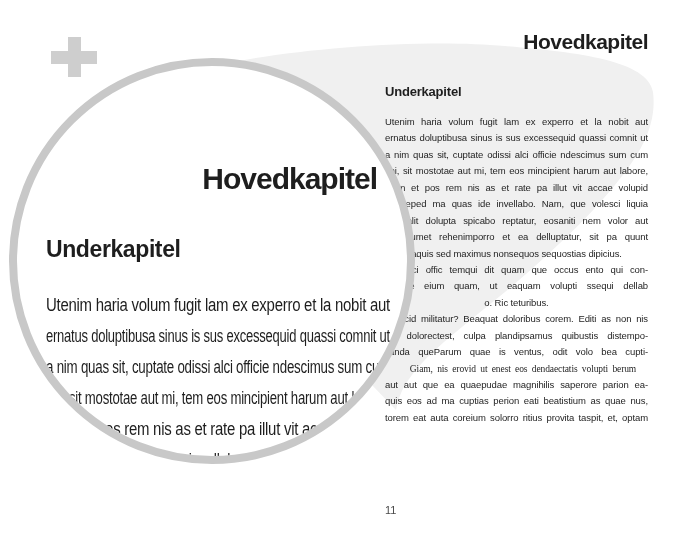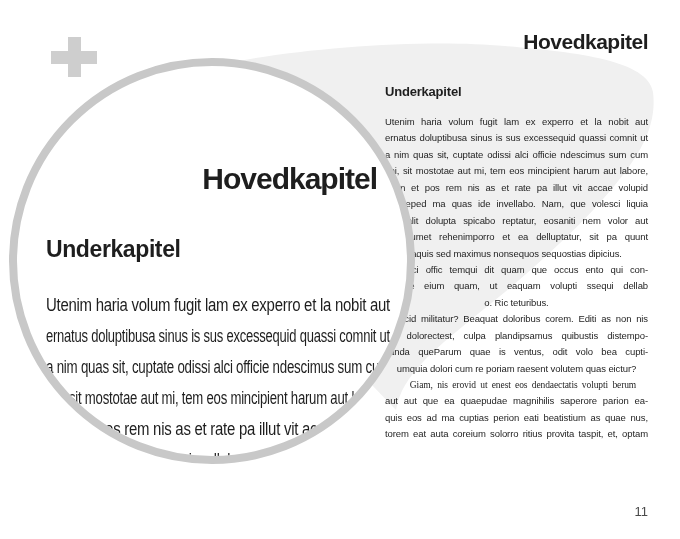--- a/index.html
+++ b/index.html
@@ -11,22 +11,22 @@
   .plus{position:absolute;left:51px;top:37px;width:46px;height:40px;z-index:1;}
   .plus .h{position:absolute;left:0;top:14px;width:46px;height:13px;background:var(--plus,#cecece);}
   .plus .v{position:absolute;left:16.5px;top:0;width:13px;height:40px;background:var(--plus,#cecece);}
   
   .page{position:absolute;left:385px;top:0;width:263px;height:539px;z-index:2;}
   .chapter{position:absolute;top:30px;left:0;width:100%;text-align:right;
            font-size:21px;font-weight:700;letter-spacing:-0.5px;line-height:24px;}
   .section{position:absolute;top:84px;left:0;width:100%;text-align:left;
            font-size:13px;font-weight:700;letter-spacing:-0.2px;}
   .bodytext{position:absolute;top:114px;left:0;width:263px;}
-  .pagenum{position:absolute;top:504px;left:0;width:100%;text-align:right;
-           font-size:13px;color:#4a4a4a;}
+  .pagenum{position:absolute;top:504px;left:0;width:100%;text-align:left;
+           font-size:11px;color:#4a4a4a;}
   
   .line{position:relative;overflow:visible;text-align:center;}
   .line .t{display:inline-block;white-space:nowrap;}
   .line.pg{height:16.45px;font-size:9.5px;letter-spacing:-0.1px;line-height:16.45px;}
   .line.pg.indent{padding-left:13px;}
   .line.mg{height:31px;font-size:17.5px;letter-spacing:-0.3px;line-height:31px;}
   
   .lens{position:absolute;left:9px;top:58px;width:390px;height:390px;background:#fff;
         border:8px solid var(--ring,#c8c8c8);border-radius:50%;overflow:hidden;z-index:3;}
   .lens-inner{position:absolute;left:0;top:0;width:390px;height:390px;}
@@ -70,21 +70,20 @@
         <div class="line pg"><span class="t" style="word-spacing: 3.60547px;">doloreped ma quas ide invellabo. Nam, que volesci liquia</span></div>
         <div class="line pg"><span class="t" style="word-spacing: 4.60742px;">cus alit dolupta spicabo reptatur, eosaniti nem volor aut</span></div>
         <div class="line pg"><span class="t" style="word-spacing: 5.36133px;">qui eumet rehenimporro et ea delluptatur, sit pa quunt</span></div>
         <div class="line pg last"><span class="t">aquis sed maximus nonsequos sequostias dipicius.</span></div>
         <div class="line pg indent"><span class="t" style="word-spacing: 4.48264px;">Hinci offic temqui dit quam que occus ento qui con-</span></div>
         <div class="line pg"><span class="t" style="word-spacing: 7.12723px;">usciate eium quam, ut eaquam volupti ssequi dellab</span></div>
         <div class="line pg last"><span class="t">o. Ric teturibus.</span></div>
         <div class="line pg indent"><span class="t" style="word-spacing: 2.25977px;">Ecid militatur? Beaquat doloribus corem. Editi as non nis</span></div>
         <div class="line pg"><span class="t" style="word-spacing: 6.59687px;">tas dolorectest, culpa plandipsamus quibustis distempo-</span></div>
         <div class="line pg"><span class="t" style="word-spacing: 5.92969px;">lianda queParum quae is ventus, odit volo bea cupti-</span></div>
-        <div class="line pg last"><span class="t">umquia dolori cum re poriam raesent volutem quas eictur?</span></div>
         <div class="line pg indent"><span class="t" style="word-spacing: 2.04688px; font-family: Liberation Serif, serif;">Giam, nis erovid ut enest eos dendaectatis volupti berum</span></div>
         <div class="line pg"><span class="t" style="word-spacing: 3.39062px;">aut aut que ea quaepudae magnihilis saperore parion ea-</span></div>
         <div class="line pg"><span class="t" style="word-spacing: 2.16406px;">quis eos ad ma cuptias perion eati beatistium as quae nus,</span></div>
         <div class="line pg"><span class="t" style="word-spacing: 1.76042px;">torem eat auta coreium solorro ritius provita taspit, et, optam</span></div>
       </div>
     <div class="pagenum">11</div>
   </section>
 
   <div class="lens">
     <div class="lens-inner">

